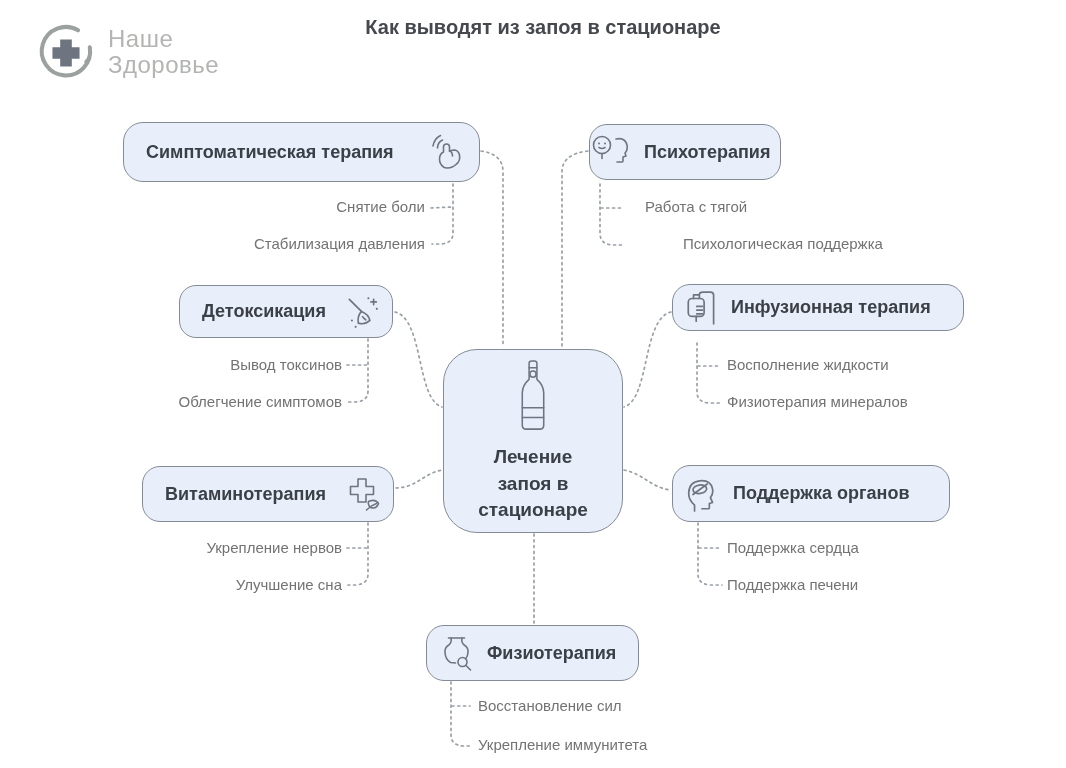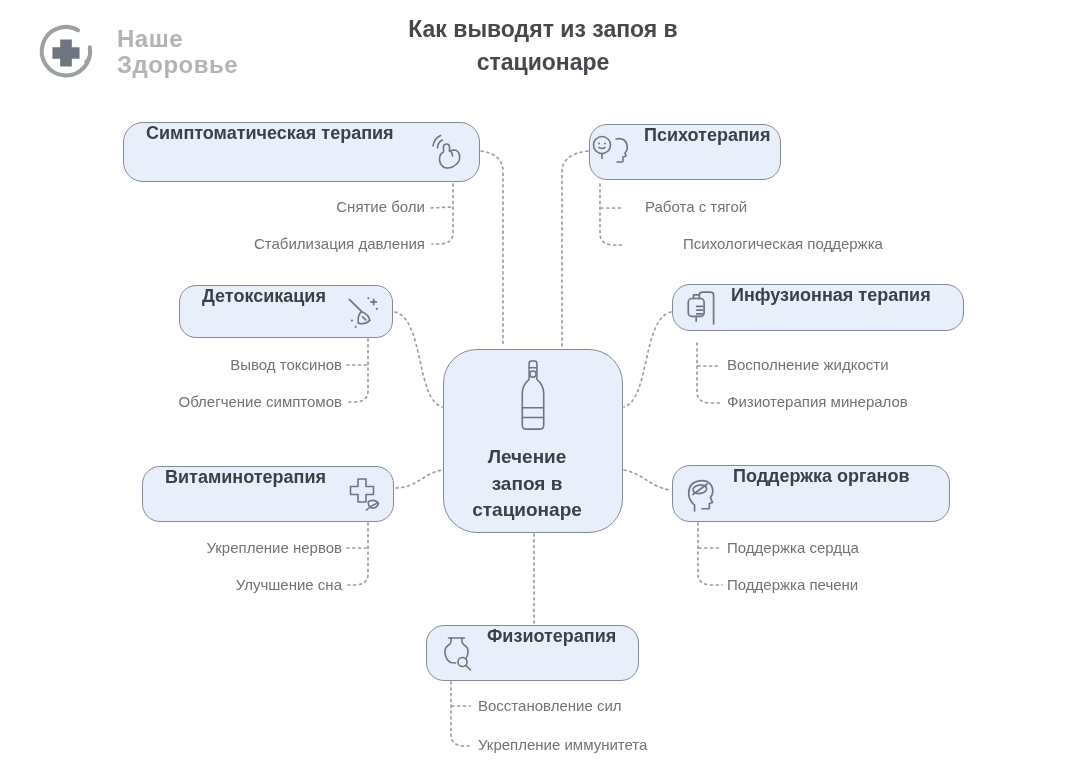--- a/index.html
+++ b/index.html
@@ -4,29 +4,29 @@
 <style>
   html,body{margin:0;padding:0;background:#fff;}
   #stage{
     position:relative;width:1066px;height:768px;background:#ffffff;overflow:hidden;
     font-family:"Liberation Sans","DejaVu Sans",sans-serif;
   }
   .abs{position:absolute;}
   
   #page-title{
     left:353px;top:13px;width:380px;text-align:center;
-    font-size:23px;font-weight:700;color:#45494e;line-height:1.42;
+    font-size:20px;font-weight:700;color:#45494e;line-height:1.42;
   }
   
   #logo{left:36px;top:21px;width:260px;height:62px;display:flex;align-items:center;}
-  #logo-text{margin-left:21px;font-size:24px;color:#b3b5b2;line-height:1.1;letter-spacing:.5px;font-weight:700;}
+  #logo-text{margin-left:12px;font-size:24px;color:#b3b5b2;line-height:1.1;letter-spacing:.5px;font-weight:400;}
   
   .node{
     background:#e9eefb;border:1.5px solid #848b96;box-sizing:border-box;
-    display:flex;color:#3b4046;font-weight:700;font-size:18px;
+    display:flex;align-items:center;color:#3b4046;font-weight:700;font-size:18px;
     z-index:2;
   }
   .node .gap{flex:0 0 12px;}
   .node-label{white-space:nowrap;}
   .center-node{
     flex-direction:column;justify-content:center;text-align:center;
     font-size:19px;line-height:1.4;padding:0 18px;
   }
   .icon{display:flex;align-items:center;justify-content:center;}
   .icon svg{stroke:#6e7580;fill:none;stroke-width:1.6;stroke-linecap:round;stroke-linejoin:round;}

